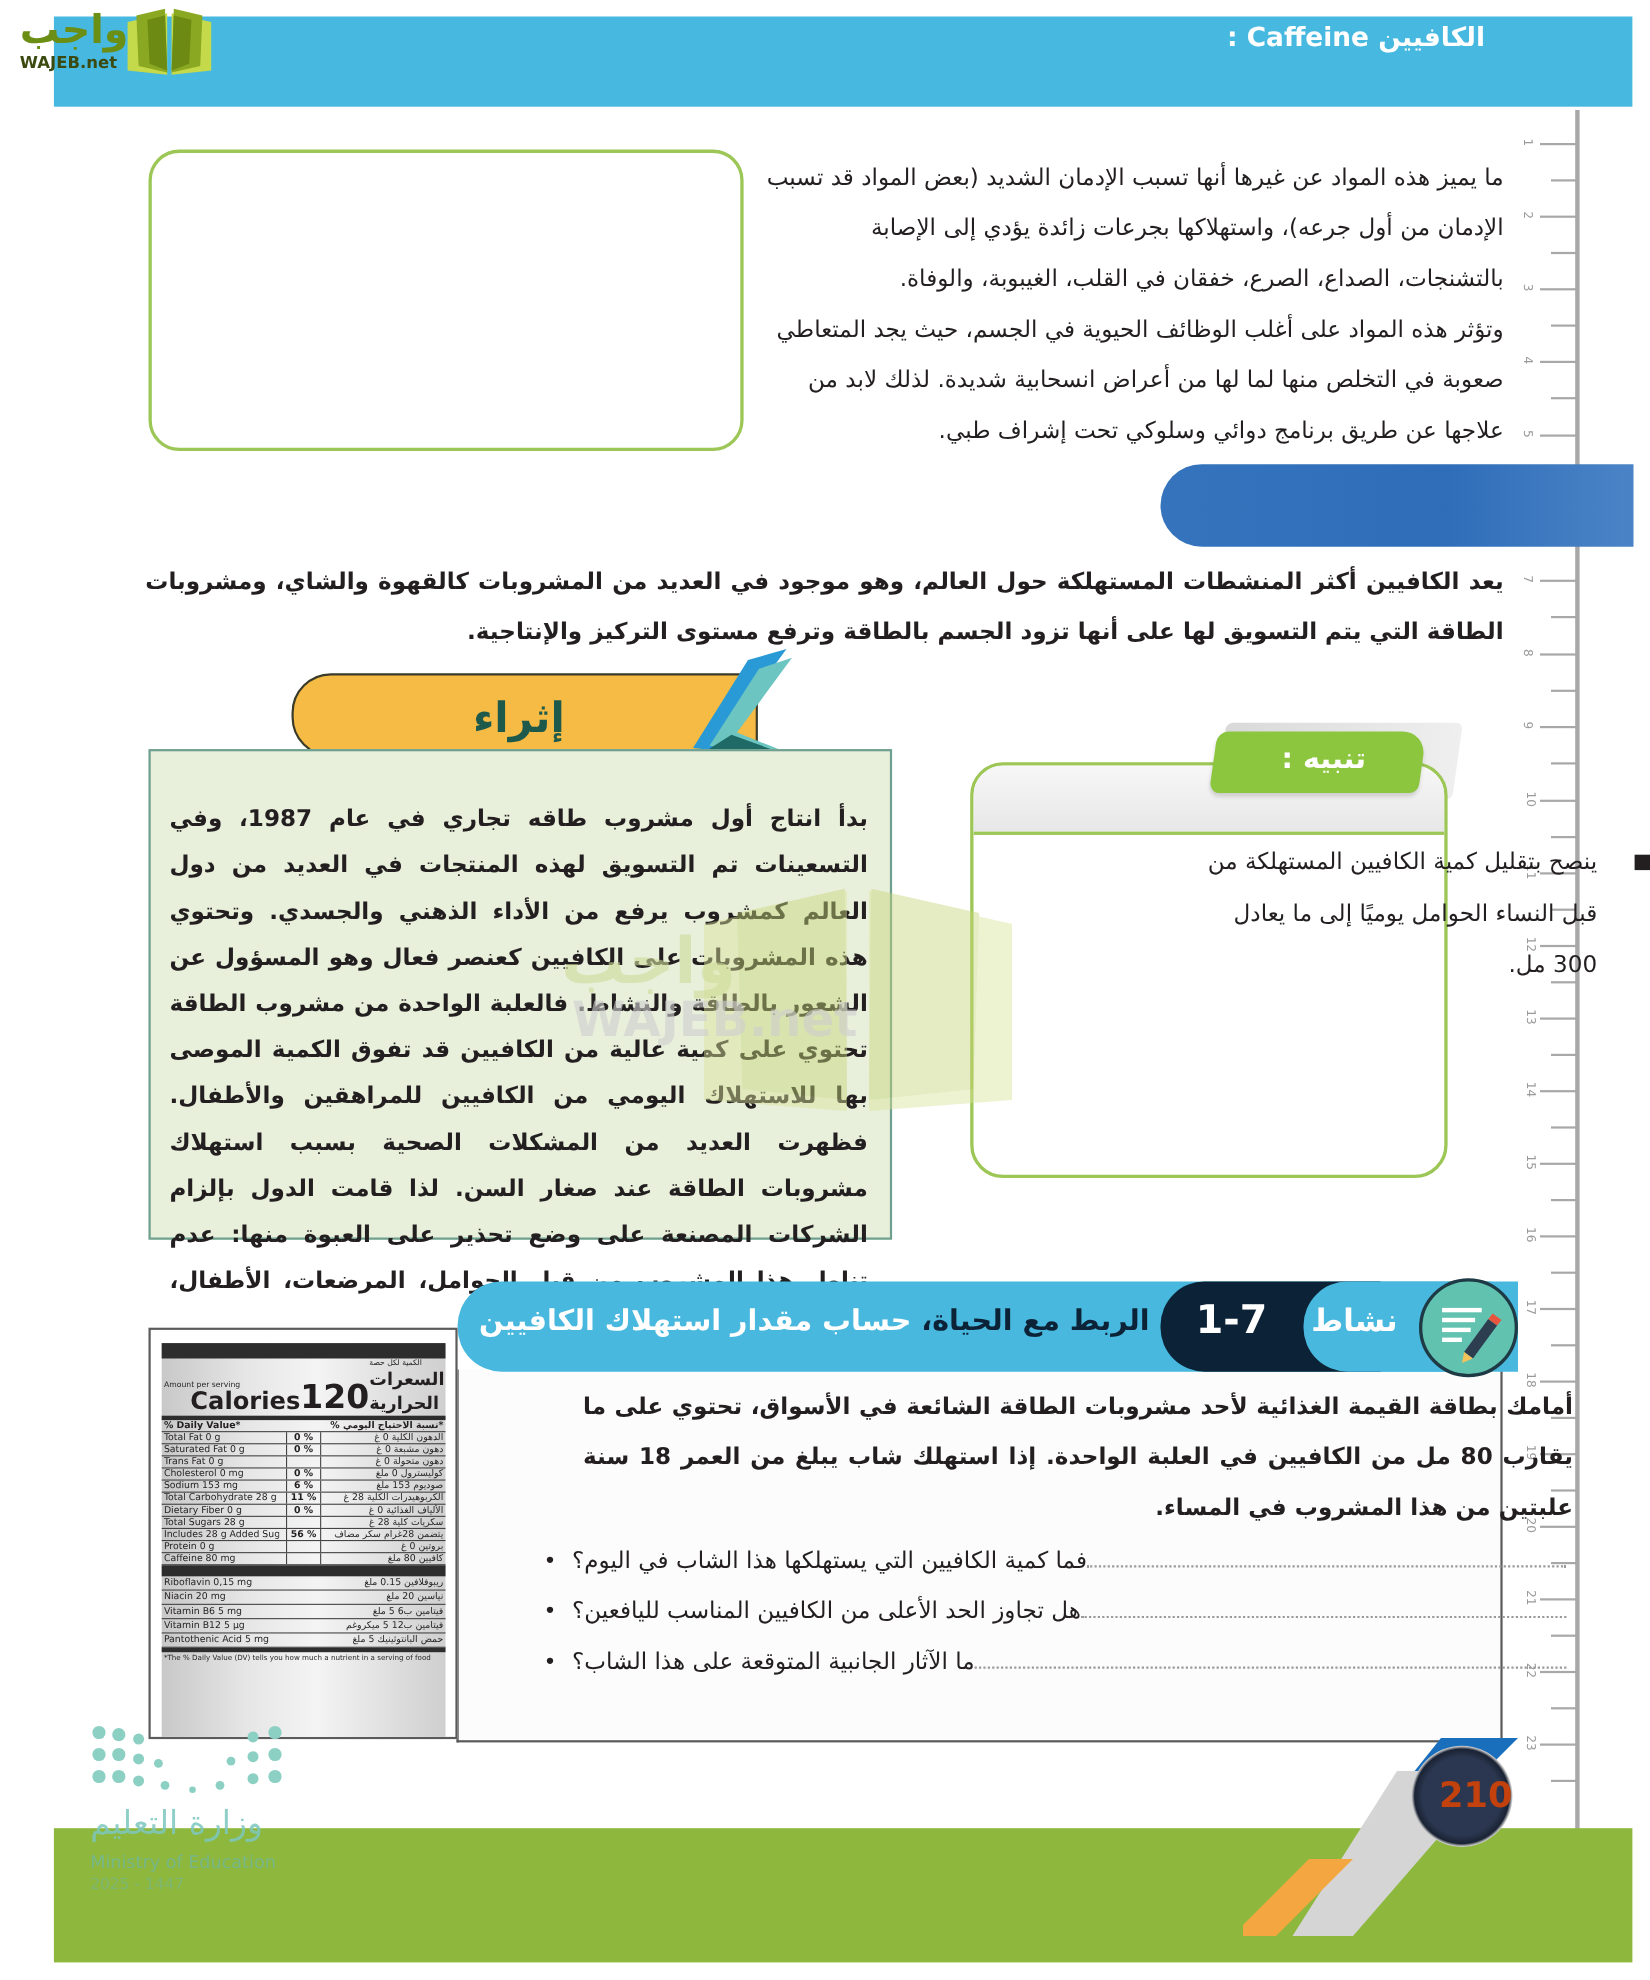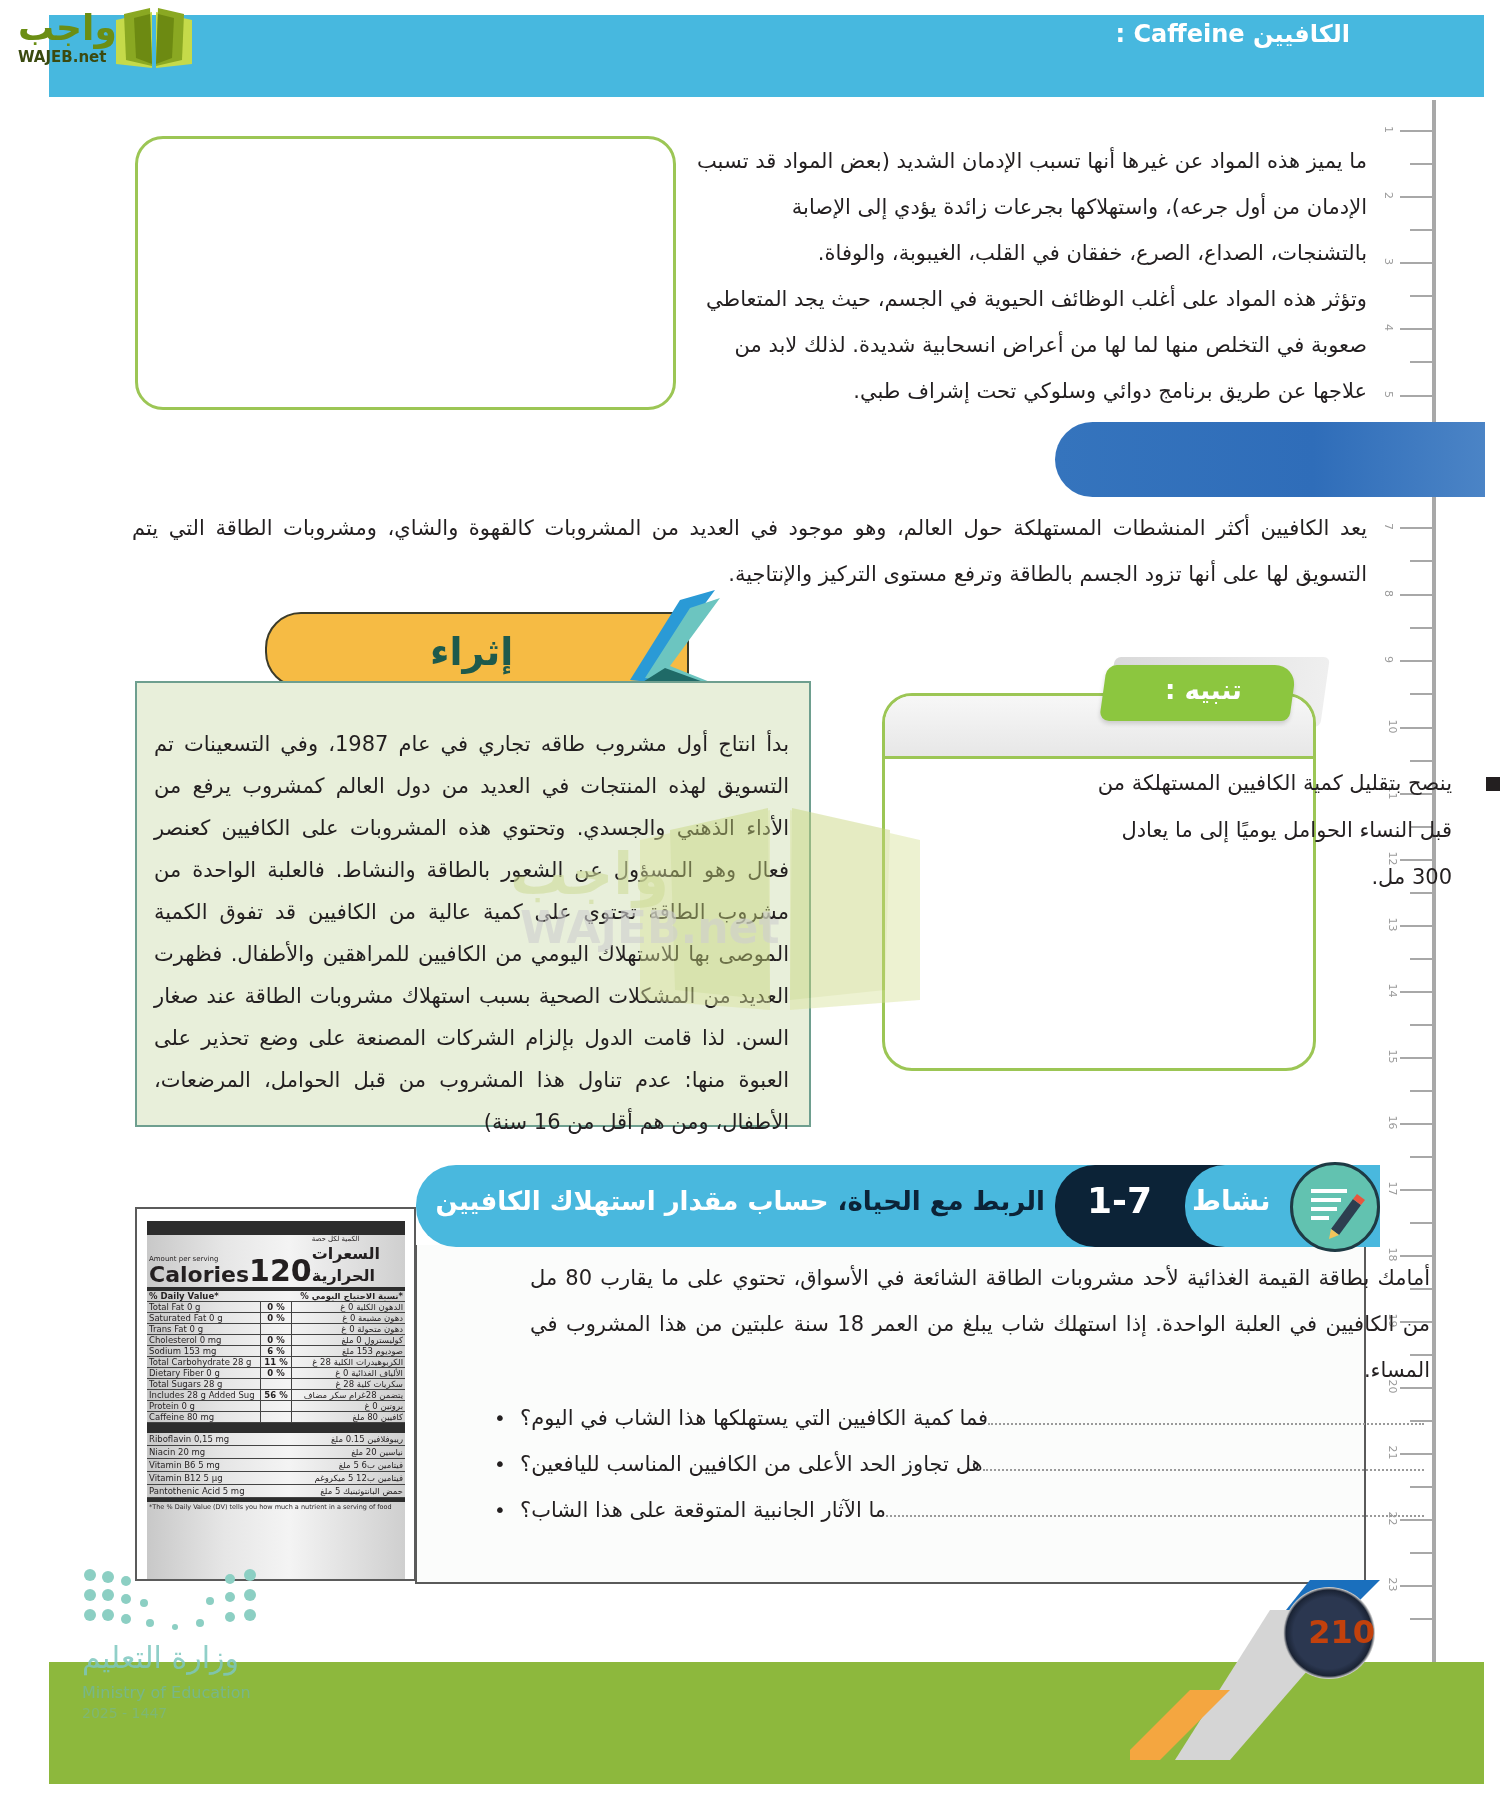--- a/index.html
+++ b/index.html
@@ -11,21 +11,21 @@
   .logo-ar{left:12px;top:6px;font-size:36px;font-weight:bold;color:#6b8e14;line-height:1;direction:rtl;}
   .logo-en{left:12px;top:44px;font-size:15px;font-weight:bold;color:#3b4a10;}
   .logo-book{left:106px;top:4px;width:84px;height:62px;}
   
   .ruler{left:1432px;top:100px;width:4px;height:1570px;background:#a8a8a8;}
   .tick{position:absolute;height:2px;background:#a8a8a8;}
   .tick-num{position:absolute;font-size:11px;color:#9a9a9a;transform:rotate(90deg);}
   
   .rtl{direction:rtl;text-align:right;}
   .para{font-size:21px;line-height:46px;color:#231f20;}
-  .para-justify{text-align:justify;text-align-last:right;}
+  .para-justify{text-align:justify;text-align-last:right;font-weight:bold;}
   
   .wd-box{left:135px;top:136px;width:535px;height:268px;border:3px solid #9cc655;border-radius:28px;overflow:hidden;background:#fff;}
   .wd-head{height:87px;background:#efefef;border-bottom:3px solid #9cc655;text-align:center;}
   .wd-title-ar{font-size:25px;font-weight:bold;color:#8cbf3f;padding-top:12px;line-height:34px;}
   .wd-title-en{font-size:23px;font-weight:bold;color:#8cbf3f;line-height:30px;}
   .wd-body{padding:10px 18px 0 14px;font-size:21px;line-height:47px;}
   
   .caf-head{left:1055px;top:422px;width:430px;height:75px;background:linear-gradient(90deg,#3574bd,#2f6db9 60%,#4b84c6);border-radius:38px 0 0 38px;}
   .caf-title{right:150px;top:20px;font-size:24px;font-weight:bold;color:#fff;direction:rtl;}
   
@@ -250,21 +250,21 @@
       <span class="dots"></span>
     </li>
 </ul>
 
 <div class="abs nut">
   <div class="abs nut-inner">
     <div class="nut-bar"></div>
     <div class="nut-cal">
       <div>
         <div style="font-size:7px;">Amount per serving</div>
-        <div style="font-size:22px;font-weight:bold;line-height:24px;">Calories</div>
+        <div style="font-size:22px;font-weight:bold;line-height:24px;margin-left:24px;">Calories</div>
       </div>
       <div style="font-size:30px;font-weight:bold;line-height:32px;">120</div>
       <div style="">
         <div style="font-size:7px;">الكمية لكل حصة</div>
         <div style="font-size:16px;font-weight:bold;line-height:22px;">السعرات الحرارية</div>
       </div>
     </div>
     <div class="nut-row" style="font-weight:bold;gap:48px;">
       <span>% Daily Value*</span>
       <span>% نسبة الاحتياج اليومي*</span>

